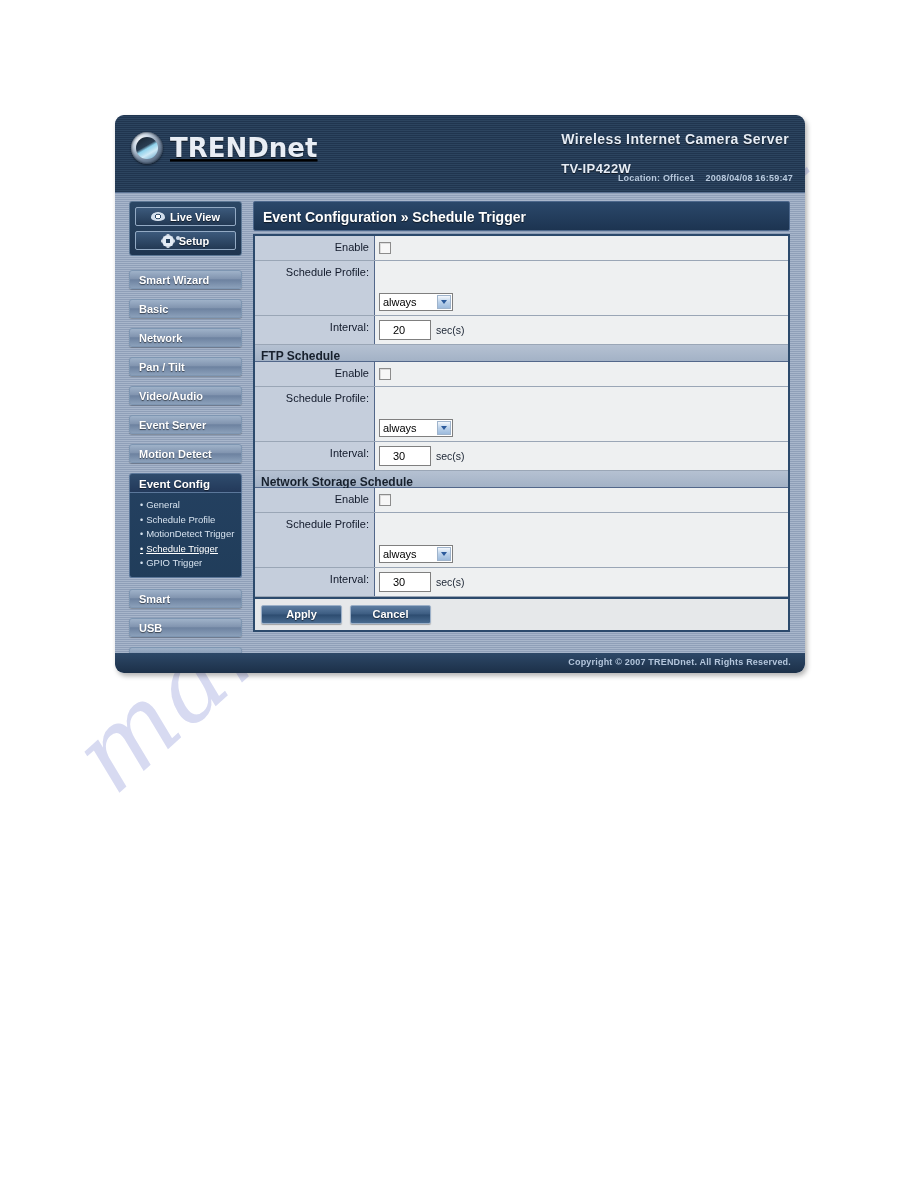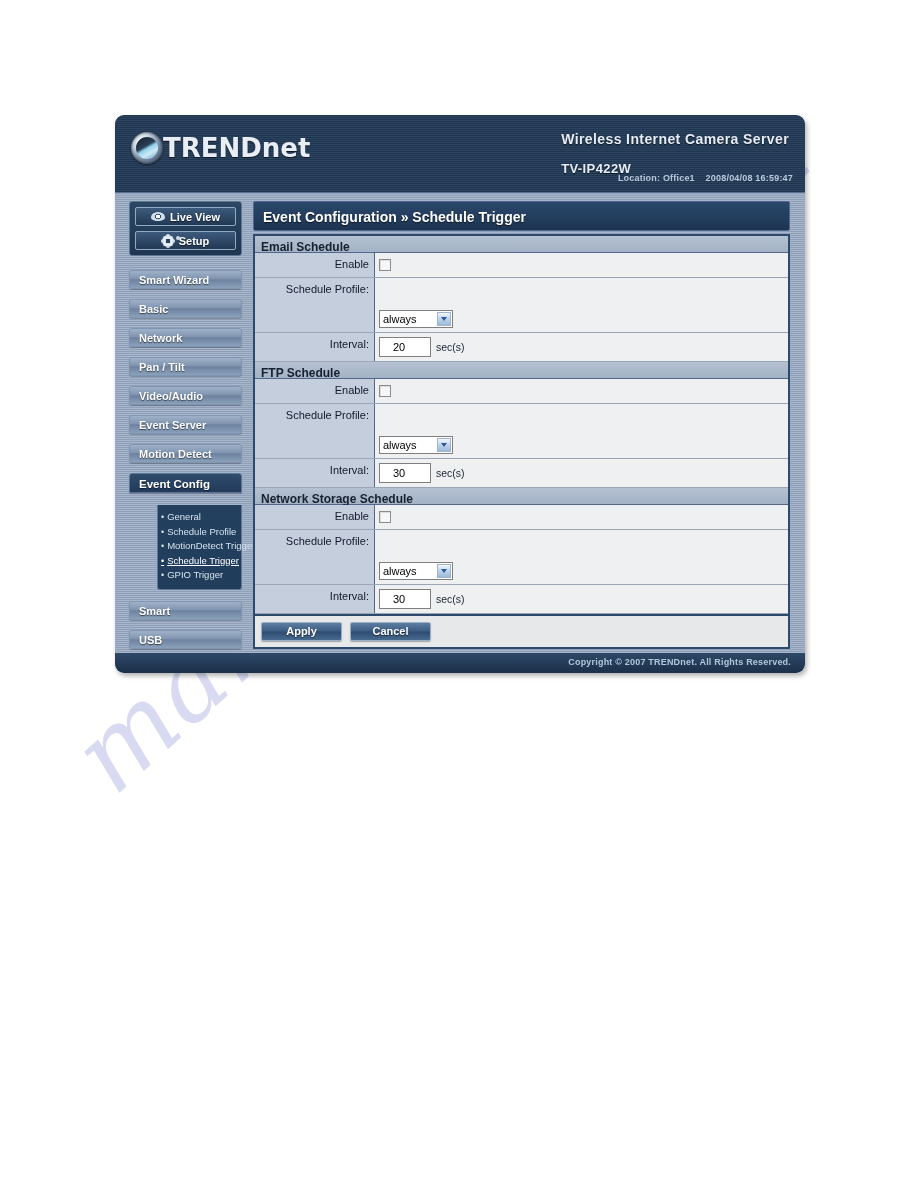--- a/index.html
+++ b/index.html
@@ -75,20 +75,22 @@
     width: 100%; height: 1px;
     background: #5c7494;
   }
 
   .logo-wrap {
     position: absolute;
     left: 16px;
     top: 17px;
     display: flex;
     align-items: center;
+    gap: 7px;
+    text-decoration: underline;
   }
   .logo-globe {
     width: 32px; height: 32px;
     border-radius: 50%;
     background:
       radial-gradient(circle at 32% 28%, #ffffff 0%, #c9d6e4 28%, #6f8198 62%, #32455c 100%);
     box-shadow: inset 0 0 3px #0d1724, 0 1px 2px rgba(0,0,0,.5);
     position: relative;
     overflow: hidden;
   }
@@ -215,34 +217,33 @@
     margin-bottom: 10px;
     text-shadow: 0 1px 1px rgba(0,0,0,.55);
     box-shadow: 0 1px 1px rgba(0,0,0,.25);
     cursor: pointer;
     box-sizing: border-box;
   }
   .nav-btn.active {
     background: linear-gradient(to bottom, #2f4c6d 0%, #23395a 100%);
     border: 1px solid #5b7characters;
     border: 1px solid #5b779a;
-    margin-bottom: 12px;
+    margin-bottom: 0;
     border-radius: 3px 3px 0 0;
     height: 20px;
     line-height: 20px;
     font-size: 11.5px;
   }
   .submenu {
     background: linear-gradient(to bottom, #24406180 0%, #1e3a5780 100%), #23405e;
     border: 1px solid #5b779a;
     border-top: none;
     border-radius: 0 0 3px 3px;
-    padding: 5px 0 6px 3px;
+    padding: 5px 0 6px 10px;
     margin-bottom: 11px;
-    margin-left: 28px;
   }
   .submenu-item {
     color: #d6e2ef;
     font-size: 9.5px;
     line-height: 13.5px;
     white-space: nowrap;
     cursor: pointer;
   }
   .submenu-item::before {
     content: "\2022";
@@ -471,21 +472,20 @@
     <div class="nav-btn">Smart</div>
     <div class="nav-btn">USB</div>
     <div class="nav-btn">Information</div>
   </div>
 
   <div id="content">
     <div id="content-title">Event Configuration » Schedule Trigger</div>
 
     <div id="form-box">
 
-      <div class="section-head">Email Schedule</div>
       <div class="frow">
         <div class="flabel">Enable</div>
         <div class="fvalue">
           <input class="cb" type="checkbox" style="">
         </div>
       </div>
       <div class="frow">
         <div class="flabel">Schedule Profile:</div>
         <div class="fvalue">
           <span class="sel">

